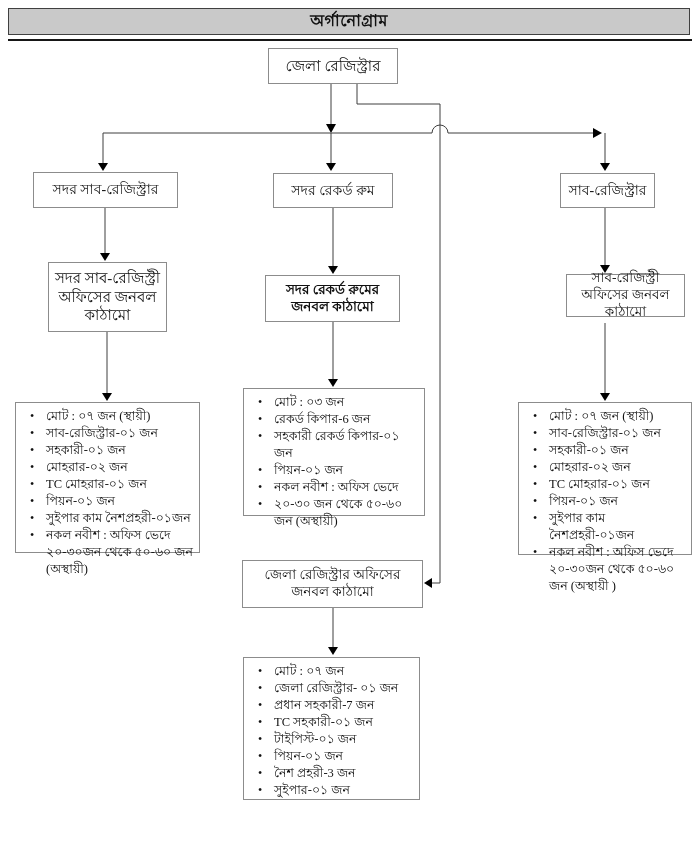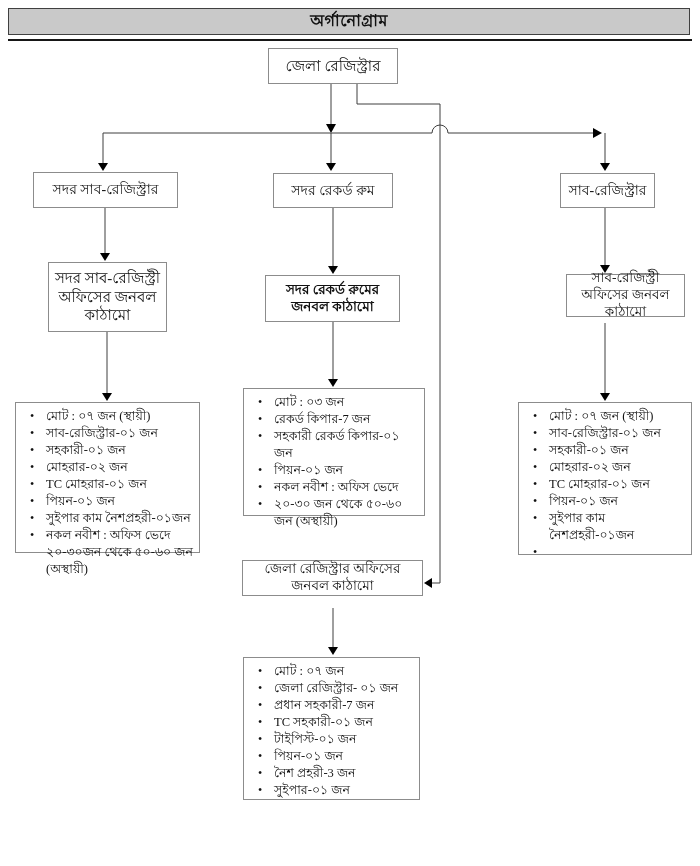--- a/index.html
+++ b/index.html
@@ -23,21 +23,21 @@
     display:flex;align-items:center;justify-content:center;text-align:center;
     font-size:14px;line-height:1.25;padding:2px 4px;box-sizing:border-box;
   }
   #box-l1{left:268px;top:48px;width:130px;height:36px;font-size:15px;}
   #box-l2-left{left:33px;top:172px;width:145px;height:36px;}
   #box-l2-mid{left:273px;top:173px;width:120px;height:35px;}
   #box-l2-right{left:560px;top:173px;width:95px;height:35px;}
   #box-l3-left{left:48px;top:262px;width:119px;height:70px;font-size:15px;}
   #box-l3-mid{left:265px;top:275px;width:135px;height:47px;font-size:13.5px;font-weight:bold;}
   #box-l3-right{left:548px;top:274px;width:119px;height:43px;font-size:13.5px;margin-left:18px;}
-  #box-bottom{left:242px;top:560px;width:181px;height:36px;font-size:13.5px;}
+  #box-bottom{left:242px;top:560px;width:181px;height:48px;font-size:13.5px;}
   
   .listbox{
     position:absolute;background:#fff;border:1px solid #8c8c8c;box-sizing:border-box;
     font-size:12.5px;line-height:17px;padding:5px 2px 2px 2px;
   }
   #list-left{left:15px;top:402px;width:185px;height:151px;}
   #list-mid{left:243px;top:388px;width:182px;height:128px;}
   #list-right{left:518px;top:402px;width:174px;height:153px;}
   #list-bottom{left:243px;top:657px;width:177px;height:143px;}
   .li{display:flex;align-items:flex-start;}
@@ -157,21 +157,21 @@
       </div>
   </div>
 
   <div class="listbox" id="list-mid">
     <div class="li">
         <span class="bullet">•</span>
         <span class="li-text">মোট : ০৩ জন</span>
       </div>
     <div class="li">
         <span class="bullet">•</span>
-        <span class="li-text">রেকর্ড কিপার-7 জন</span>
+        <span class="li-text">রেকর্ড কিপার-6 জন</span>
       </div>
     <div class="li">
         <span class="bullet">•</span>
         <span class="li-text">সহকারী রেকর্ড কিপার-০১ জন</span>
       </div>
     <div class="li">
         <span class="bullet">•</span>
         <span class="li-text">পিয়ন-০১ জন</span>
       </div>
     <div class="li">
@@ -208,20 +208,21 @@
     <div class="li">
         <span class="bullet">•</span>
         <span class="li-text">পিয়ন-০১ জন</span>
       </div>
     <div class="li">
         <span class="bullet">•</span>
         <span class="li-text">সুইপার কাম নৈশপ্রহরী-০১জন</span>
       </div>
     <div class="li">
         <span class="bullet">•</span>
+        <span class="li-text">নকল নবীশ : অফিস ভেদে ২০-৩০জন থেকে ৫০-৬০ জন (অস্থায়ী )</span>
       </div>
   </div>
 
   <div class="listbox" id="list-bottom">
     <div class="li">
         <span class="bullet">•</span>
         <span class="li-text">মোট : ০৭ জন</span>
       </div>
     <div class="li">
         <span class="bullet">•</span>

